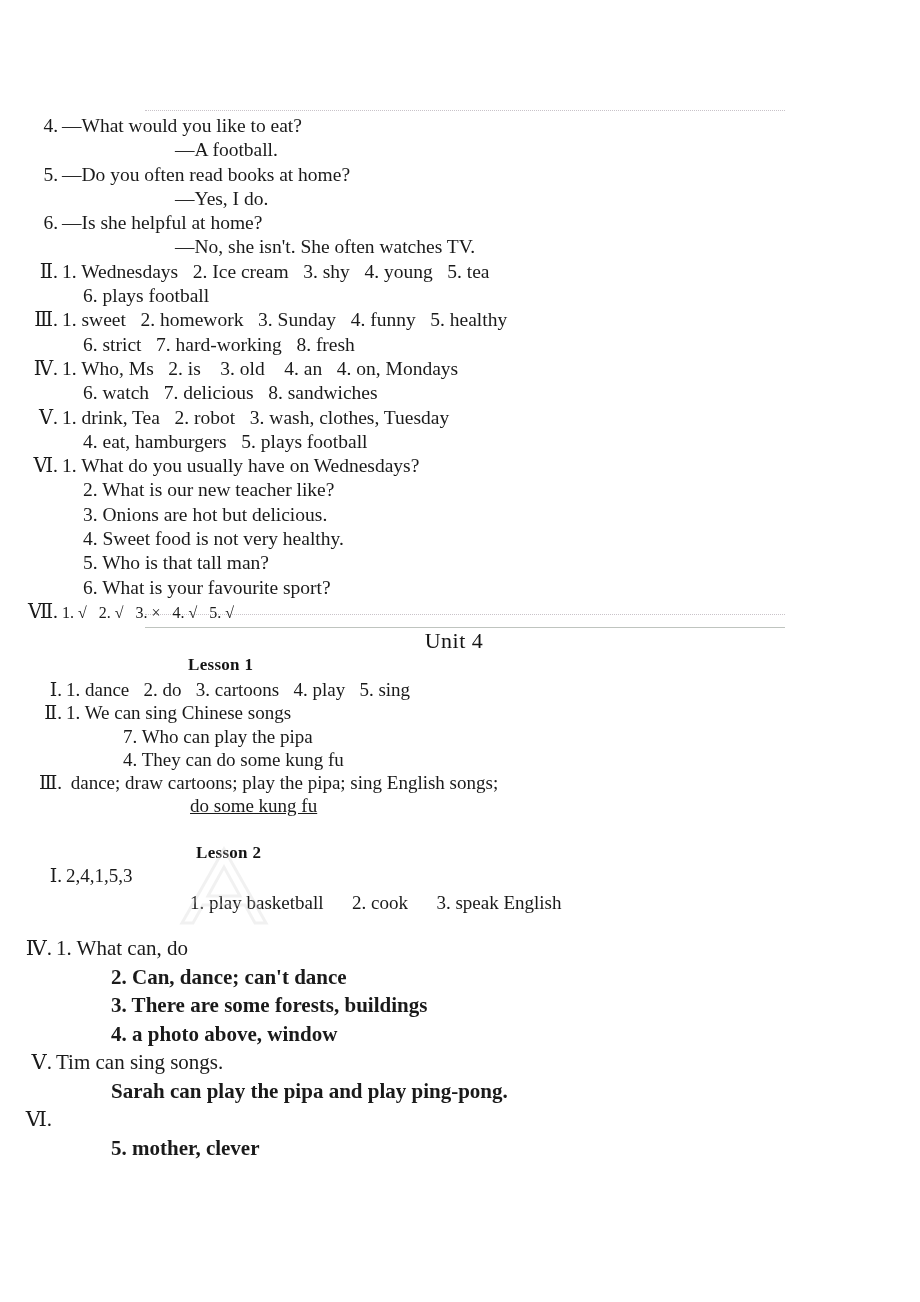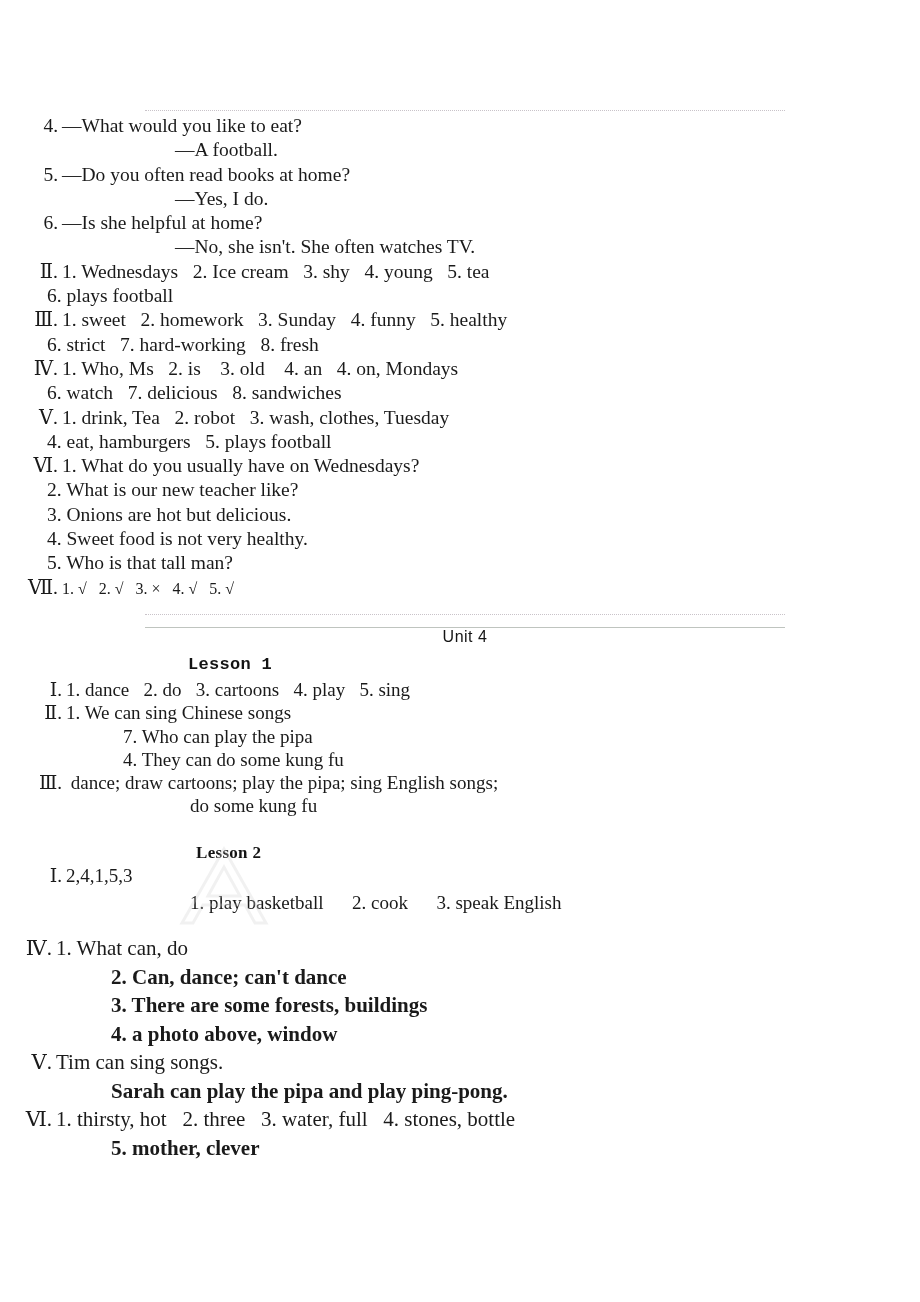--- a/index.html
+++ b/index.html
@@ -61,64 +61,64 @@
     line-height: 24.3px;
     height: 24.3px;
   }
   #section-top .num {
     display: inline-block;
     width: 58px;
     text-align: right;
     padding-right: 4px;
     flex: 0 0 58px;
   }
-  #section-top .body { margin-left: 47px; }
+  #section-top .body { margin-left: 83px; }
   #section-top .sub  { margin-left: 175px; }
 
   
   #unit-heading {
     position: absolute;
     top: 628px;
-    left: 145px;
+    left: 134px;
     width: 640px;
     text-align: center;
-    font-family: Liberation Sans, sans-serif;
-    font-size: 16px;
+    font-family: Liberation Serif, serif;
+    font-size: 22px;
     letter-spacing: 0.5px;
     color: #141414;
   }
 
   
   .lesson-head {
     position: absolute;
     font-family: "Liberation Serif", "DejaVu Serif", serif;
     font-weight: bold;
     font-size: 17px;
     letter-spacing: 0.3px;
     color: #141414;
   }
-  #lesson-1-head { top: 655px; left: 188px; font-family: Liberation Mono, monospace; }
+  #lesson-1-head { top: 655px; left: 188px; }
   #lesson-2-head { top: 843px; left: 196px; }
 
   
   #section-l1 { top: 678px; }
   #section-l1 .ln {
     font-size: 19px;
     line-height: 23.3px;
     height: 23.3px;
   }
   #section-l1 .num {
     display: inline-block;
     width: 62px;
     text-align: right;
     padding-right: 4px;
     flex: 0 0 62px;
   }
   #section-l1 .body { margin-left: 123px; }
-  #section-l1 .sub3 { margin-left: 190px; }
+  #section-l1 .sub3 { margin-left: 190px; text-decoration: underline; }
 
   
   #section-l2 { top: 862px; }
   #section-l2 .ln {
     font-size: 19px;
     line-height: 27px;
     height: 27px;
   }
   #section-l2 .num {
     display: inline-block;
@@ -187,20 +187,21 @@
       <div class="ln"><span class="body">6. strict   7. hard-working   8. fresh</span></div>
       <div class="ln"><span class="num rn">Ⅳ.</span><span>1. Who, Ms   2. is    3. old    4. an   4. on, Mondays</span></div>
       <div class="ln"><span class="body">6. watch   7. delicious   8. sandwiches</span></div>
       <div class="ln"><span class="num rn">Ⅴ.</span><span>1. drink, Tea   2. robot   3. wash, clothes, Tuesday</span></div>
       <div class="ln"><span class="body">4. eat, hamburgers   5. plays football</span></div>
       <div class="ln"><span class="num rn">Ⅵ.</span><span>1. What do you usually have on Wednesdays?</span></div>
       <div class="ln"><span class="body">2. What is our new teacher like?</span></div>
       <div class="ln"><span class="body">3. Onions are hot but delicious.</span></div>
       <div class="ln"><span class="body">4. Sweet food is not very healthy.</span></div>
       <div class="ln"><span class="body">5. Who is that tall man?</span></div>
+      <div class="ln"><span class="body">6. What is your favourite sport?</span></div>
       <div class="ln"><span class="num rn">Ⅶ.</span><span class="mark">1. √   2. √   3. ×   4. √   5. √</span></div>
     </div>
 
   <div id="unit-heading">Unit   4</div>
 
   <div class="lesson-head" id="lesson-1-head">Lesson  1</div>
   <div class="block" id="section-l1">
       <div class="ln"><span class="num rn">Ⅰ.</span><span>1. dance   2. do   3. cartoons   4. play   5. sing</span></div>
       <div class="ln"><span class="num rn">Ⅱ.</span><span>1. We can sing Chinese songs</span></div>
       <div class="ln"><span class="body">7. Who can play the pipa</span></div>
@@ -222,17 +223,17 @@
     </svg>
   </div>
 
   <div class="block" id="section-bottom">
       <div class="ln"><span class="num rn">Ⅳ.</span><span>1. What can, do</span></div>
       <div class="ln"><span class="body">2. Can, dance; can't dance</span></div>
       <div class="ln"><span class="body">3. There are some forests, buildings</span></div>
       <div class="ln"><span class="body">4. a photo above, window</span></div>
       <div class="ln"><span class="num rn">Ⅴ.</span><span>Tim can sing songs.</span></div>
       <div class="ln"><span class="body">Sarah can play the pipa and play ping-pong.</span></div>
-      <div class="ln"><span class="num rn">Ⅵ.</span><span>1. thirsty, hot   2. three   3. water, full   4. stones, bottle</span></div>
+      <div class="ln"><span class="num rn">Ⅵ.</span></div>
       <div class="ln"><span class="body">5. mother, clever</span></div>
     </div>
 
 </div>
 
 </body></html>

